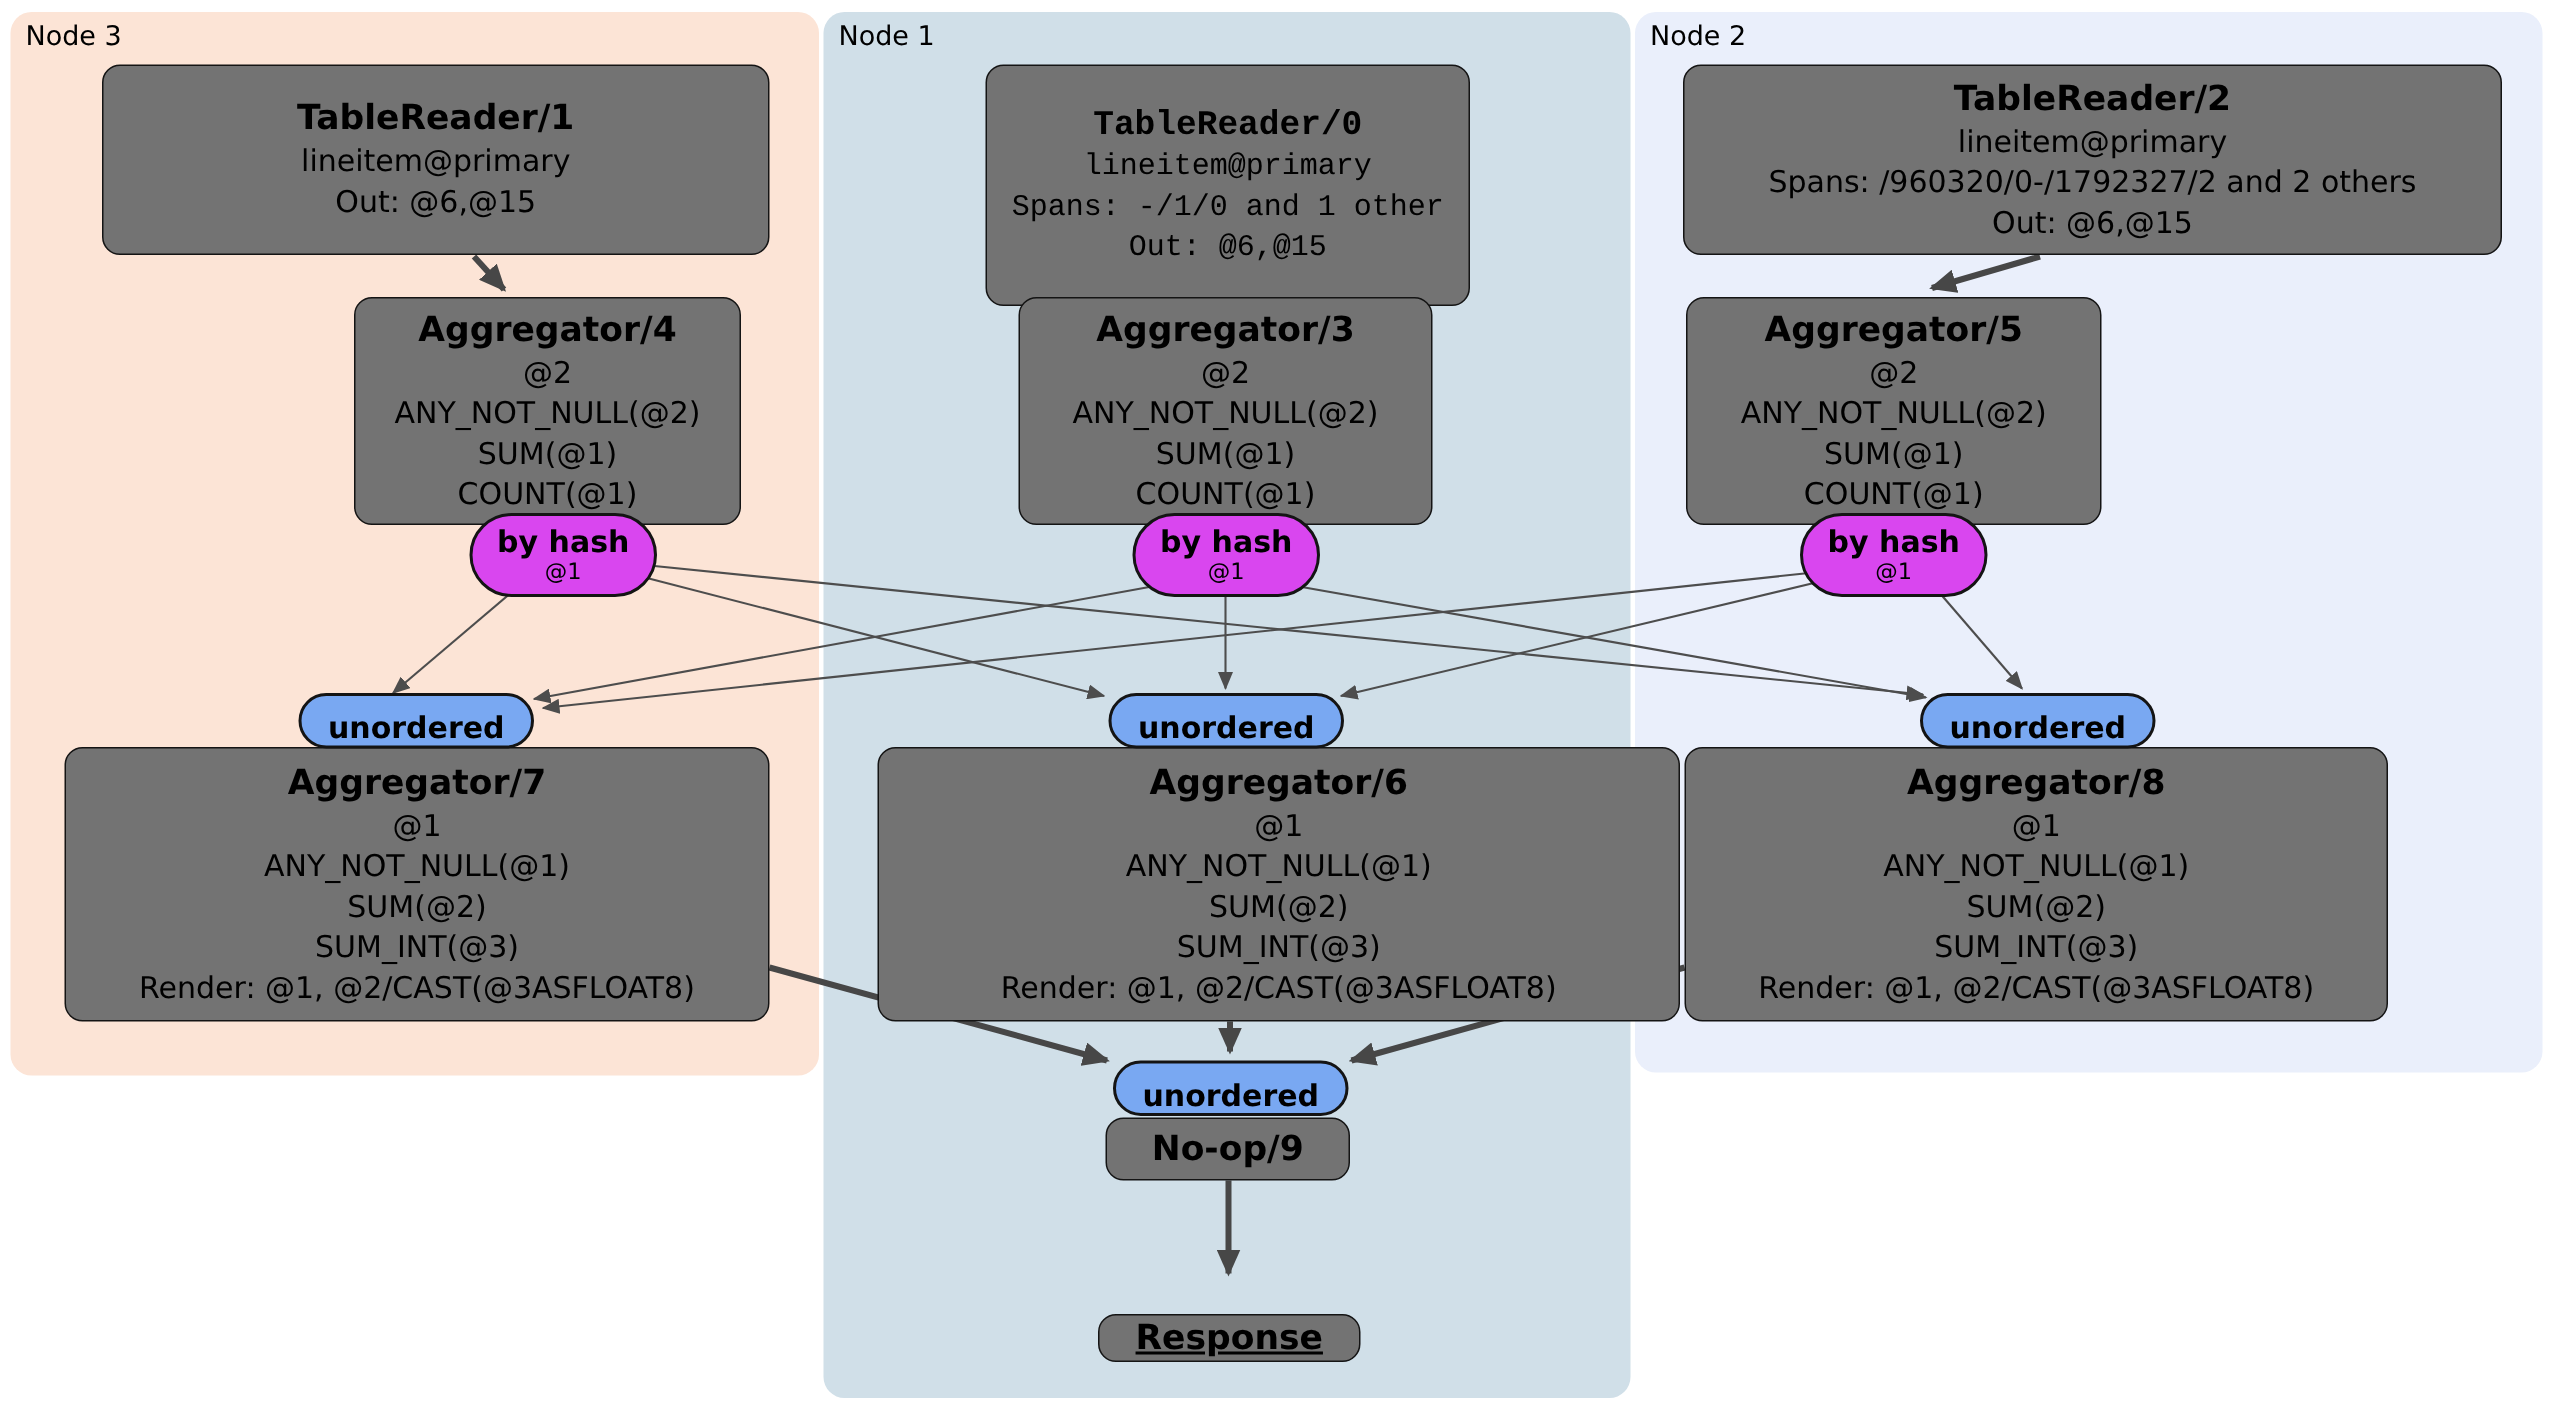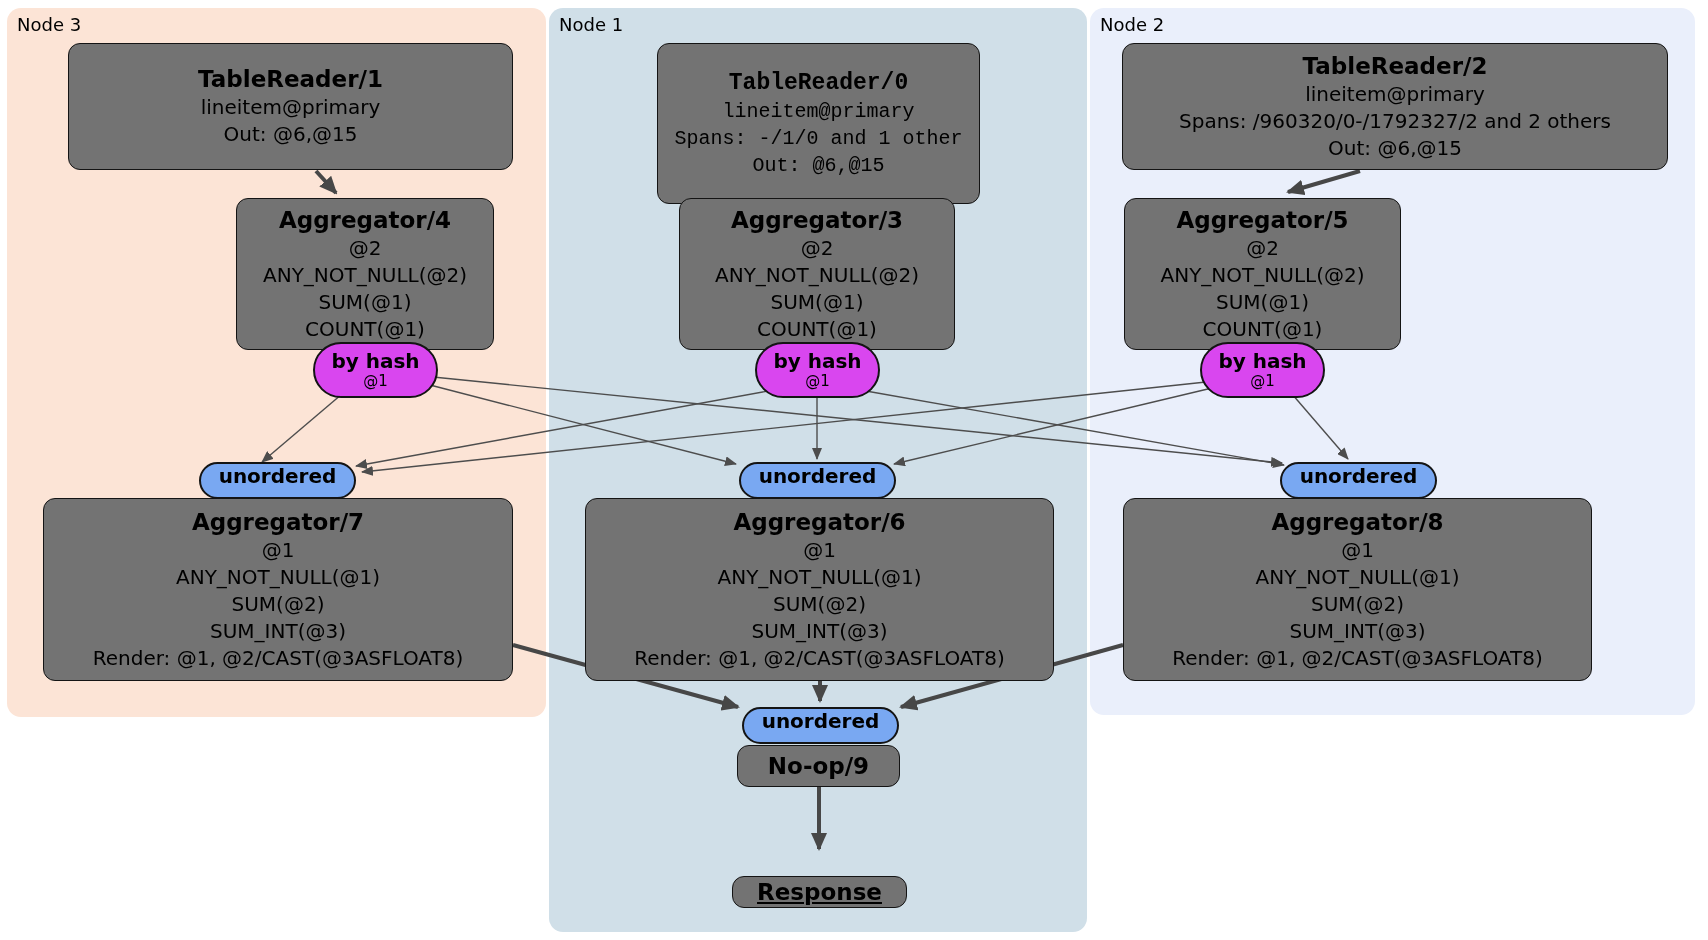--- a/index.html
+++ b/index.html
@@ -32,21 +32,21 @@
   .ptitle { font-weight: bold; font-size: 23px; line-height: 29px; color: #000; }
   .pline  { font-size: 20px; line-height: 27px; color: #000; }
 
   #tr1  { left: 68px;   top: 43px;  width: 445px; height: 127px; }
   #tr0  { left: 657px;  top: 43px;  width: 323px; height: 161px; font-family: Liberation Mono, monospace; }
   #tr2  { left: 1122px; top: 43px;  width: 546px; height: 127px; }
   #agg4 { left: 236px;  top: 198px; width: 258px; height: 152px; text-align: right; }
   #agg3 { left: 679px;  top: 198px; width: 276px; height: 152px; }
   #agg5 { left: 1124px; top: 198px; width: 277px; height: 152px; }
   #agg7 { left: 43px;   top: 498px; width: 470px; height: 183px; }
-  #agg6 { left: 585px;  top: 498px; width: 469px; height: 183px; }
+  #agg6 { left: 585px;  top: 498px; width: 535px; height: 183px; }
   #agg8 { left: 1123px; top: 498px; width: 469px; height: 183px; }
   #noop     { left: 737px; top: 745px; width: 163px; height: 42px; }
   #response { left: 732px; top: 876px; width: 175px; height: 32px; text-decoration: underline; }
 
   
   .hash-router {
     position: absolute; box-sizing: border-box; width: 125px; height: 56px;
     background: #d946ef; border: 2px solid #141414; border-radius: 28px;
     display: flex; flex-direction: column; justify-content: center; align-items: center;
     z-index: 4; text-align: center;
@@ -54,21 +54,21 @@
   .hr-label  { font-weight: bold; font-size: 20px; line-height: 23px; color: #000; }
   .hr-detail { font-size: 15px; line-height: 17px; color: #000; }
   #bh3 { left: 313px;  top: 342px; }
   #bh1 { left: 755px;  top: 342px; }
   #bh2 { left: 1200px; top: 342px; }
 
   
   .stream {
     position: absolute; box-sizing: border-box; width: 157px; height: 37px;
     background: #79a8f2; border: 2px solid #141414; border-radius: 19px;
-    display: flex; justify-content: center; align-items: flex-start;
+    display: flex; justify-content: center; align-items: flex-end;
     font-weight: bold; font-size: 20px; color: #000; z-index: 4;
   }
   #u3   { left: 199px;  top: 462px; }
   #u1   { left: 739px;  top: 462px; }
   #u2   { left: 1280px; top: 462px; }
   #ubot { left: 742px;  top: 707px; }
 </style>
 </head>
 <body>
 

